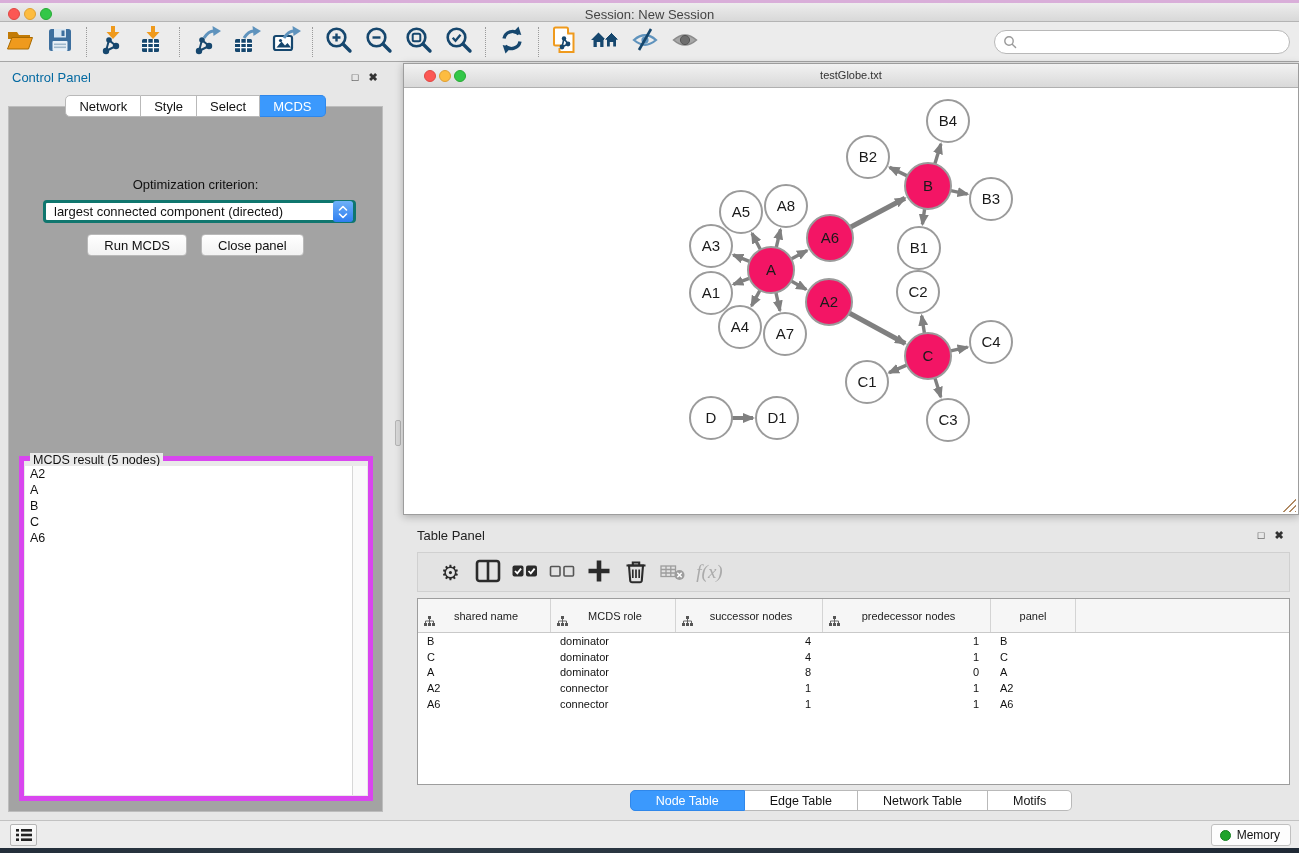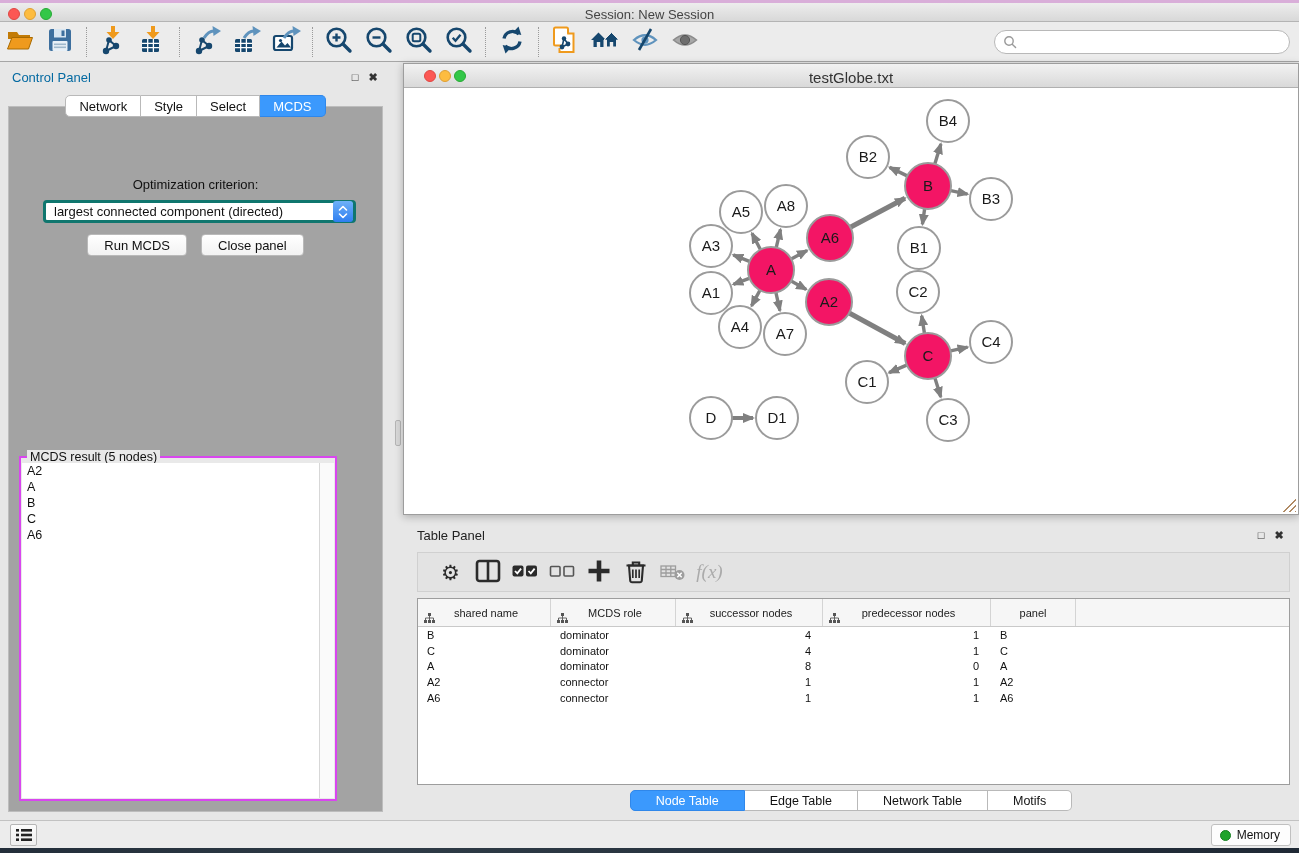--- a/index.html
+++ b/index.html
@@ -52,55 +52,55 @@
     border:3px solid #0f766e; border-radius:4px; display:flex; align-items:center; cursor:default; }
   .dropdown .dd-text { flex:1; font-size:13px; color:#111; padding-left:8px; white-space:nowrap; overflow:hidden; }
   .dd-stepper { width:20px; height:21px; border-radius:3px; margin-right:0px;
     background:linear-gradient(#6fb1f8,#2e7ef0); display:flex; flex-direction:column;
     align-items:center; justify-content:center; color:#fff; }
   .dd-stepper svg { display:block; }
   .cp-buttons { position:absolute; left:0; top:127px; width:100%; display:flex; justify-content:center; gap:14px; }
   .mac-btn { height:22px; padding:0 16px; background:linear-gradient(#ffffff,#f2f2f2);
     border:1px solid #b9b9b9; border-radius:4px; font-size:13px; color:#111; cursor:default;
     font-family:"Liberation Sans", sans-serif; }
-  .result-box { position:absolute; left:10px; top:349px; width:318px; height:345px;
-    border:2px solid #d946ef; background:#e9e9e9; }
+  .result-box { position:absolute; left:10px; top:349px; width:354px; height:345px;
+    border:5px solid #d946ef; background:#e9e9e9; }
   .result-legend { position:absolute; left:6px; top:-8px; background:#e9e9e9; padding:0 3px;
     font-size:12.5px; color:#111; }
   .result-list { position:absolute; left:1px; top:5px; right:15px; bottom:1px; background:#fff;
     border-right:1px solid #d7d7d7; overflow:hidden; }
   .result-item { font-size:12.5px; color:#111; padding:1px 0 1px 5px; line-height:14px; }
   .result-scroll { position:absolute; top:5px; right:1px; width:14px; bottom:1px; background:#fafafa; }
 
   
   .net-window { position:absolute; left:403px; top:1px; width:896px; height:452px;
     background:#fff; border:1px solid #9d9d9d; box-shadow:0 2px 8px rgba(0,0,0,0.25); }
   .nw-titlebar { position:absolute; left:0; top:0; width:100%; height:24px;
     background:linear-gradient(#f2f2f2,#d9d9d9); border-bottom:1px solid #b0b0b0; }
   .nw-titlebar .traffic { top:6px; }
   .nw-red { left:20px; } .nw-yellow { left:35px; } .nw-green { left:50px; }
-  .nw-title { position:absolute; left:0; right:0; top:5px; text-align:center; font-size:15px; color:#333; }
+  .nw-title { position:absolute; left:0; right:0; top:5px; text-align:center; font-size:11px; color:#333; }
   .net-canvas { position:absolute; left:1px; top:25px; width:893px; height:425px; background:#fff; }
   .resize-grip { position:absolute; right:2px; bottom:2px; width:14px; height:14px;
     background:repeating-linear-gradient(135deg, transparent 0 2.5px, #b08a63 2.5px 4px);
     clip-path:polygon(100% 0, 100% 100%, 0 100%); }
 
   
   .table-panel { position:absolute; left:403px; top:458px; width:896px; height:295px; }
   .tp-title { position:absolute; left:14px; top:8px; font-size:13px; color:#222; }
   .tp-float { right:30px; top:7px; } .tp-close { right:12px; top:7px; font-weight:bold; }
   .tp-toolbar { position:absolute; left:14px; top:32px; width:873px; height:40px;
     background:#e3e3e3; border:1px solid #d0d0d0; display:flex; align-items:center; padding-left:14px; }
   .tp-tool { width:37px; height:32px; display:flex; align-items:center; justify-content:center;
     background:transparent; border:none; cursor:default; }
   .fx-label { font-size:19px; color:#aaa; font-family:"Liberation Serif", serif; font-style:italic; }
   .gear-glyph { font-size:21px; color:#2b2b2b; line-height:1; }
   .data-table { position:absolute; left:14px; top:78px; width:873px; height:187px;
     background:#fff; border:1px solid #9d9d9d; overflow:hidden; }
-  .dt-header { display:flex; height:28px; background:#f6f6f6; border-bottom:1px solid #c9c9c9; }
+  .dt-header { display:flex; height:34px; background:#f6f6f6; border-bottom:1px solid #c9c9c9; }
   .dt-hcell { position:relative; display:flex; align-items:center; justify-content:center; gap:4px;
     font-size:11px; color:#222; border-right:1px solid #d4d4d4; overflow:hidden; cursor:default; }
   .dt-hcell svg { position:absolute; left:6px; }
   .dt-row { display:flex; height:15.7px; align-items:center; }
   .dt-cell { font-size:11px; color:#111; white-space:nowrap; overflow:hidden; }
   .al { text-align:left; padding-left:9px; } .ar { text-align:right; padding-right:12px; }
 
   .tp-tabs { position:absolute; left:0; top:270px; width:100%; display:flex; justify-content:center; }
   .tp-tab { height:21px; padding:0 25px; background:#fff; border:1px solid #b9b9b9; border-left:none;
     font-size:12.5px; color:#111; display:flex; align-items:center; cursor:default; }

